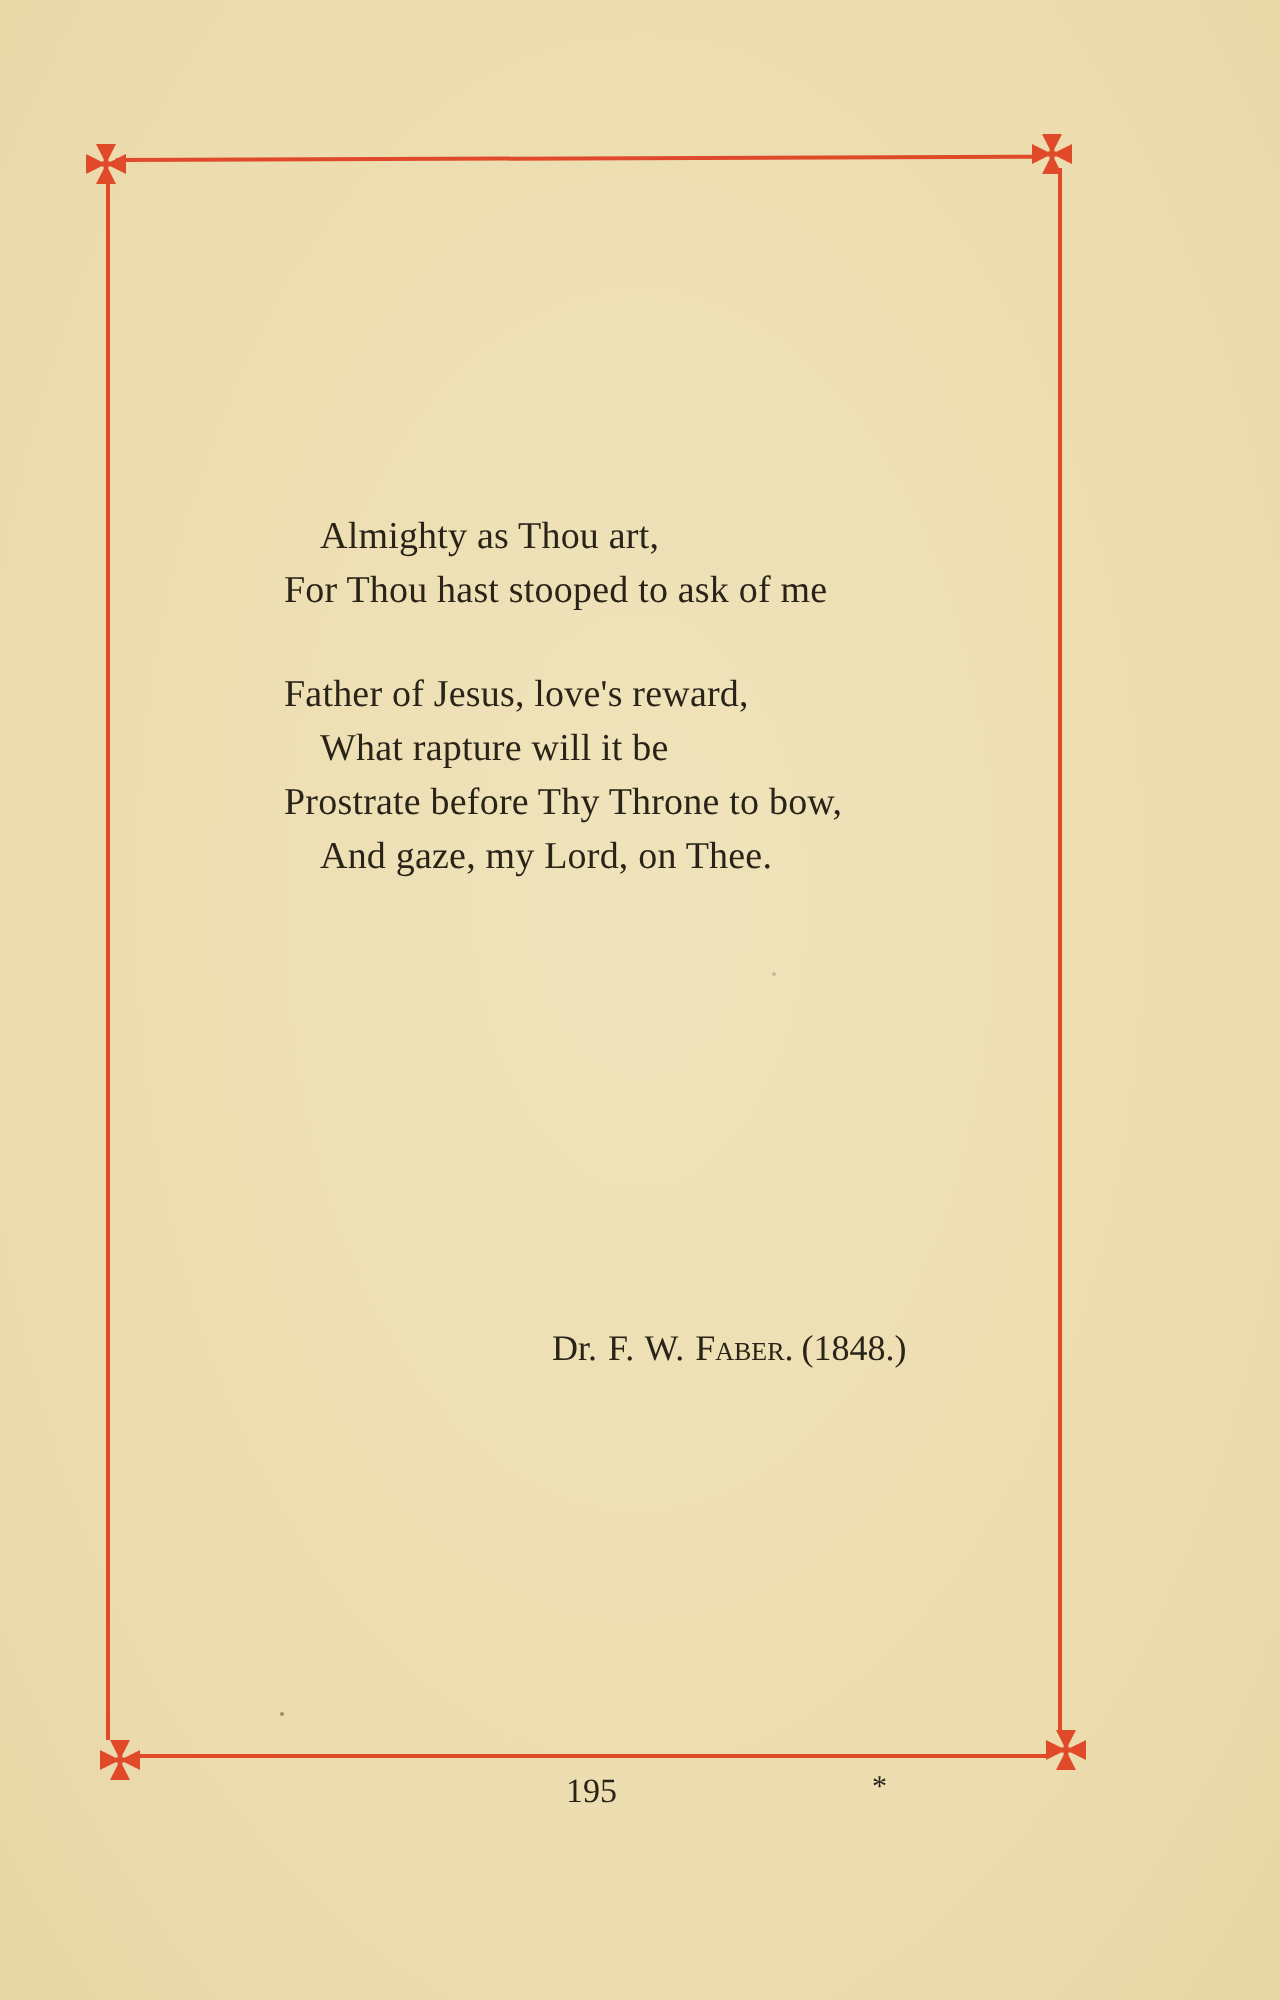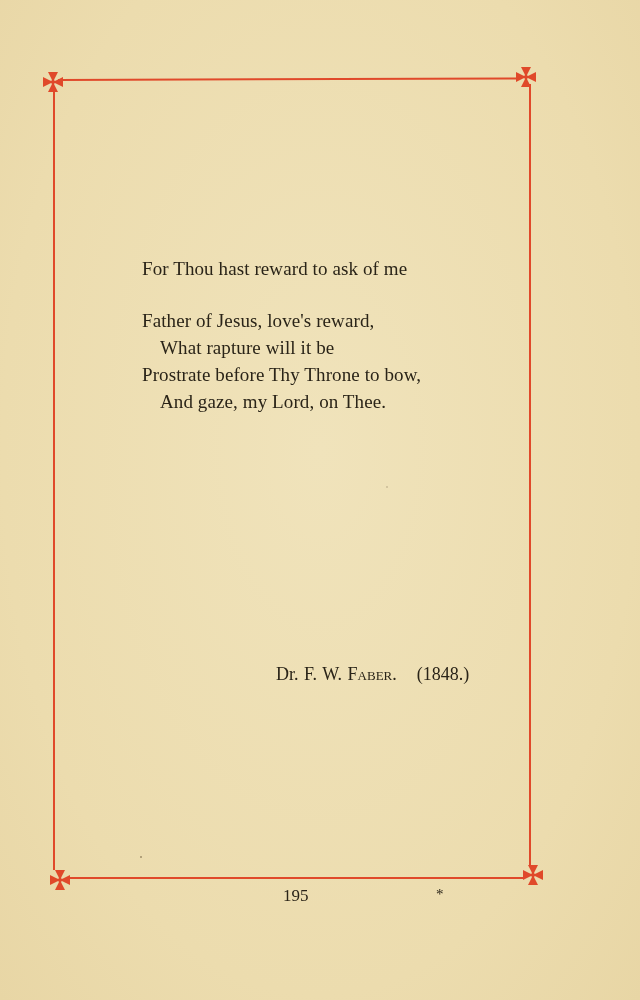--- a/index.html
+++ b/index.html
@@ -57,21 +57,21 @@
 
     .attribution {
       position: absolute;
       left: 276px;
       top: 664px;
       font-size: 18px;
       white-space: nowrap;
       word-spacing: 1px;
     }
     .attribution .smallcaps { font-variant: small-caps; }
-    .attribution .year { margin-left: 20px; }
+    .attribution .year { margin-left: 4px; }
 
     .page-number {
       position: absolute;
       left: 283px;
       top: 886px;
       font-size: 17px;
     }
     .signature-mark {
       position: absolute;
       left: 436px;
@@ -112,21 +112,22 @@
       </svg>
   </div>
   <div class="cross cross-br">
     <svg viewBox="0 0 22 22">
         <path fill="#e0492a" d="M6 1 H16 L12.2 8.5 L12.2 9.8 L13.5 9.8 L21 6 V16 L13.5 12.2 L12.2 12.2 L12.2 13.5 L16 21 H6 L9.8 13.5 L9.8 12.2 L8.5 12.2 L1 16 V6 L8.5 9.8 L9.8 9.8 L9.8 8.5 Z"></path>
       </svg>
   </div>
 
   <div class="poem">
     <div class="stanza">
-      <div class="line">For Thou hast reward to ask of me</div>
+      <div class="line indent">Almighty as Thou art,</div>
+      <div class="line">For Thou hast stooped to ask of me</div>
     </div>
     <div class="stanza">
       <div class="line">Father of Jesus, love's reward,</div>
       <div class="line indent">What rapture will it be</div>
       <div class="line">Prostrate before Thy Throne to bow,</div>
       <div class="line indent">And gaze, my Lord, on Thee.</div>
     </div>
   </div>
 
   <div class="attribution"><span>Dr. F. W. </span><span class="smallcaps">Faber.</span><span class="year">(1848.)</span></div>

